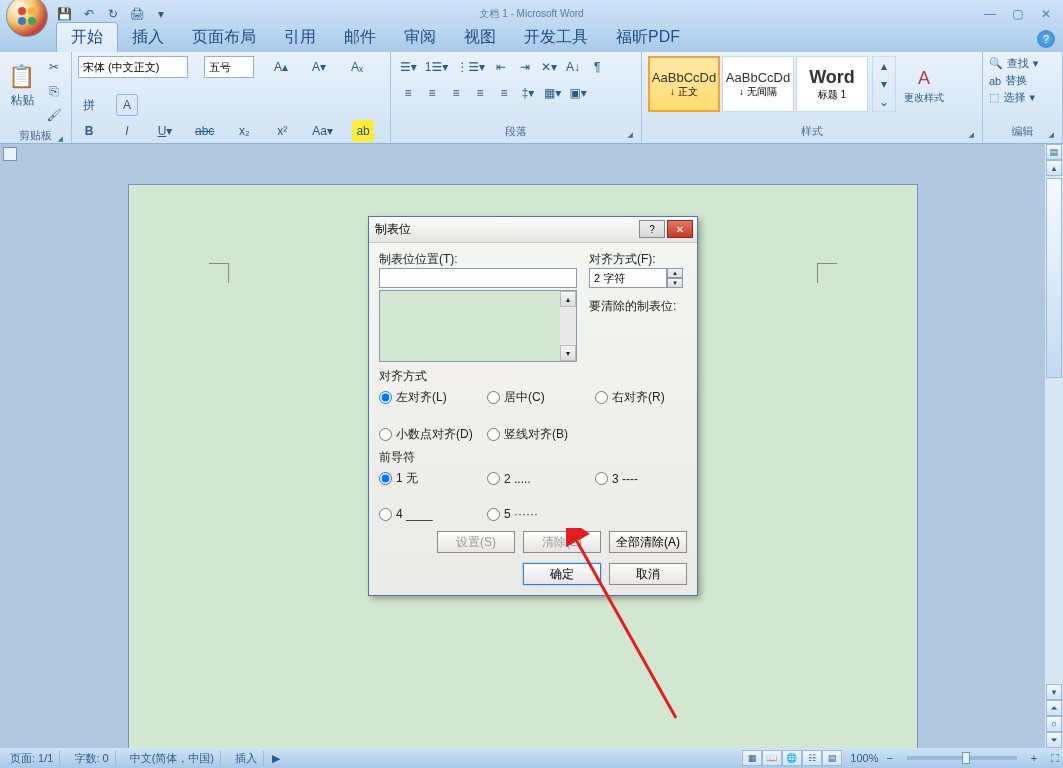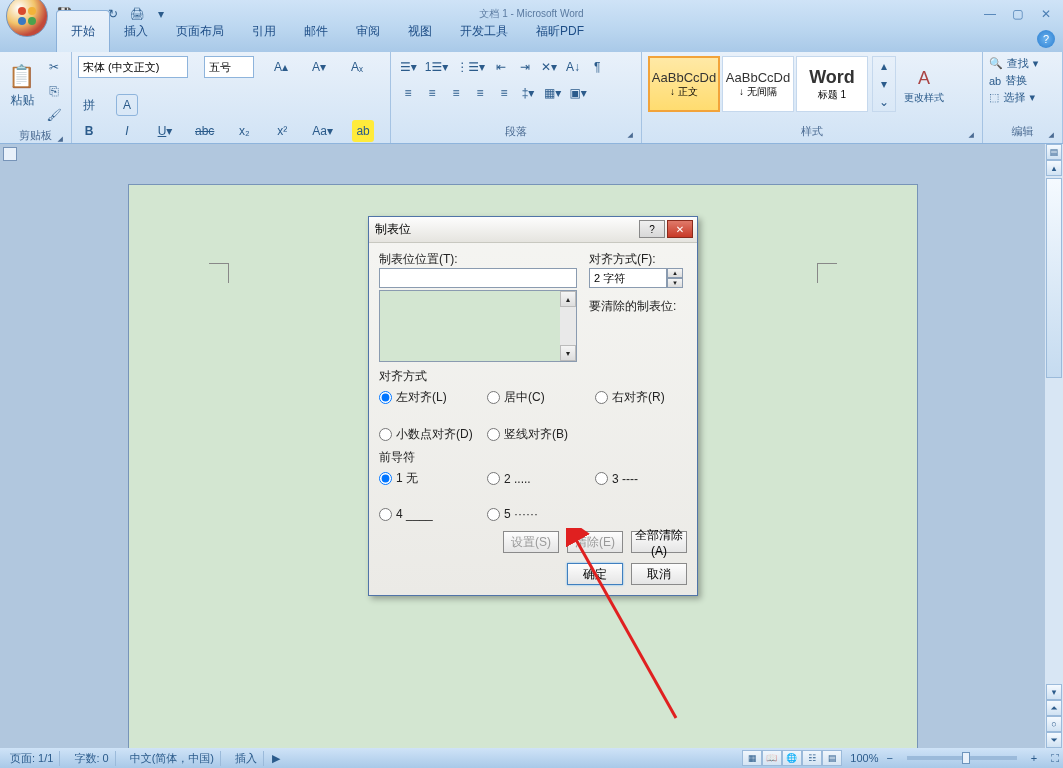--- a/index.html
+++ b/index.html
@@ -10,21 +10,21 @@
 .office-btn { width: 42px; height: 42px; margin-left: 6px; margin-top: 4px; border-radius: 50%; background: radial-gradient(circle at 30% 30%,#fff,#f2c46b 40%,#c2493a 70%); border: 1px solid #7794b8; position: absolute; z-index: 10; display:flex; align-items:center; justify-content:center; }
 .office-btn svg { width: 24px; height: 24px; }
 .qat { margin-left: 54px; display: flex; gap: 2px; align-items: center; }
 .qat-item { width: 22px; height: 22px; display: flex; align-items: center; justify-content: center; color: #2b5b8b; }
 .title-text { position: absolute; left: 50%; transform: translateX(-50%); color: #5a7aa0; font-size: 10px; }
 .win-controls { position: absolute; right: 4px; display: flex; gap: 2px; }
 .win-btn { width: 26px; height: 16px; display:flex; align-items:center; justify-content:center; color:#4b7eb3; }
 
 
 .tabs { height: 24px; background: linear-gradient(#bcd7f0,#a9c9e8); display: flex; align-items: flex-end; padding-left: 56px; gap: 0; position: relative; }
-.tab { padding: 12px 14px; color: #1e4e87; font-size: 12px; cursor: pointer; }
+.tab { padding: 4px 14px; color: #1e4e87; font-size: 16px; cursor: pointer; }
 .tab.active { background: linear-gradient(#e9f1fa,#dbeaf8); border-radius: 4px 4px 0 0; border: 1px solid #8ab0d9; border-bottom: none; }
 .help-btn { position: absolute; right: 8px; top: 2px; width: 18px; height: 18px; border-radius: 50%; background: radial-gradient(#6bb3f0,#2b7dcf); color:#fff; display:flex; align-items:center; justify-content:center; font-size:11px; }
 
 
 .ribbon { height: 92px; background: linear-gradient(#e9f1fa,#d1e3f5); border-bottom: 1px solid #8eb4dc; display: flex; }
 .group { border-right: 1px solid #a5c3e3; padding: 4px 6px 2px; display:flex; flex-direction:column; justify-content:space-between; }
 .group-label { text-align:center; font-size:11px; color:#4b6b92; padding: 2px 0; position:relative; }
 .group-label::after { content:"◢"; font-size:7px; position:absolute; right:2px; bottom:2px; color:#4b6b92; }
 .group-body { flex:1; display:flex; gap:4px; align-items:flex-start; }
 .rbtn { height: 22px; min-width: 22px; display:flex; align-items:center; justify-content:center; border: 1px solid transparent; border-radius: 3px; padding: 0 2px; color:#2b5b8b; font-size:12px; }
@@ -82,21 +82,21 @@
 .default-box { flex:1; }
 .default-spin { display:flex; }
 .default-spin input { width:78px; height:20px; border:1px solid #8a9bb0; font-size:11px; padding-left:4px; }
 .spinbtns { width:16px; display:flex; flex-direction:column; }
 .spinbtns div { flex:1; border:1px solid #8a9bb0; background:linear-gradient(#f5f5f5,#ddd); font-size:7px; display:flex; align-items:center; justify-content:center; }
 .fieldset-label { margin-top:6px; margin-bottom:4px; }
 .radio-grid { display:grid; grid-template-columns: 108px 108px 90px; row-gap:20px; }
 .radio-item { display:flex; align-items:center; gap:4px; font-size:12px; }
 .radio-item input { margin:0; }
 .dlg-btns { display:flex; gap:8px; justify-content:flex-end; margin-top:10px; }
-.dlg-btn { width:56px; height:22px; border:1px solid #8a8a8a; background:linear-gradient(#fdfdfd,#e5e5e5); font-size:12px; display:flex; align-items:center; justify-content:center; }
+.dlg-btn { width:78px; height:22px; border:1px solid #8a8a8a; background:linear-gradient(#fdfdfd,#e5e5e5); font-size:12px; display:flex; align-items:center; justify-content:center; }
 .dlg-btn:disabled, .dlg-btn.disabled { color:#999; }
 .dlg-btn.primary { border:1px solid #3f7fbf; box-shadow: 0 0 2px #6bb3f0; }
 .dlg-btn-row2 { display:flex; gap:8px; justify-content:flex-end; margin-top:10px; }
 
 
 .arrow { position:absolute; left:566px; top:528px; width:120px; height:200px; z-index:60; pointer-events:none; }
 </style>
 </head>
 <body>
 

